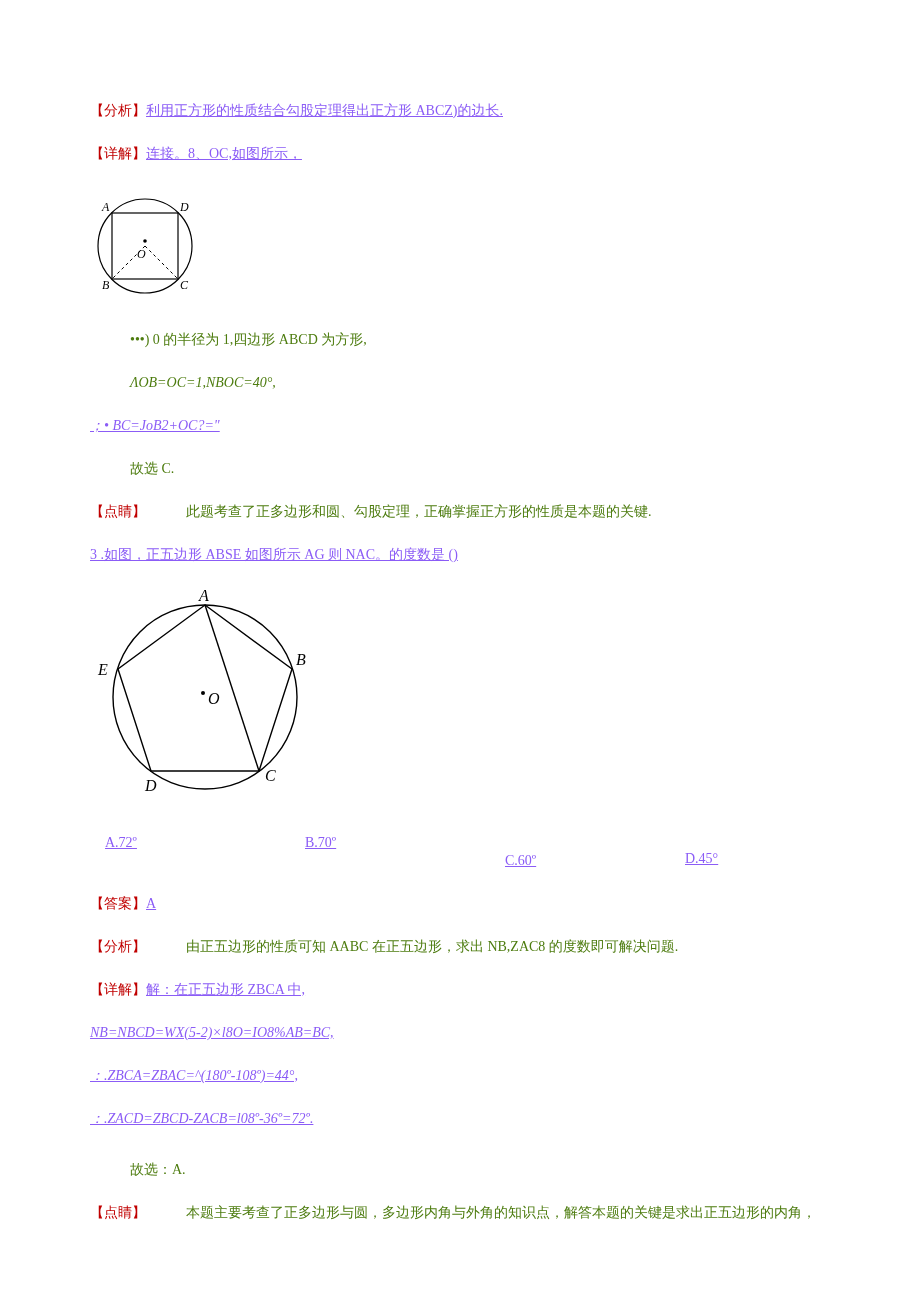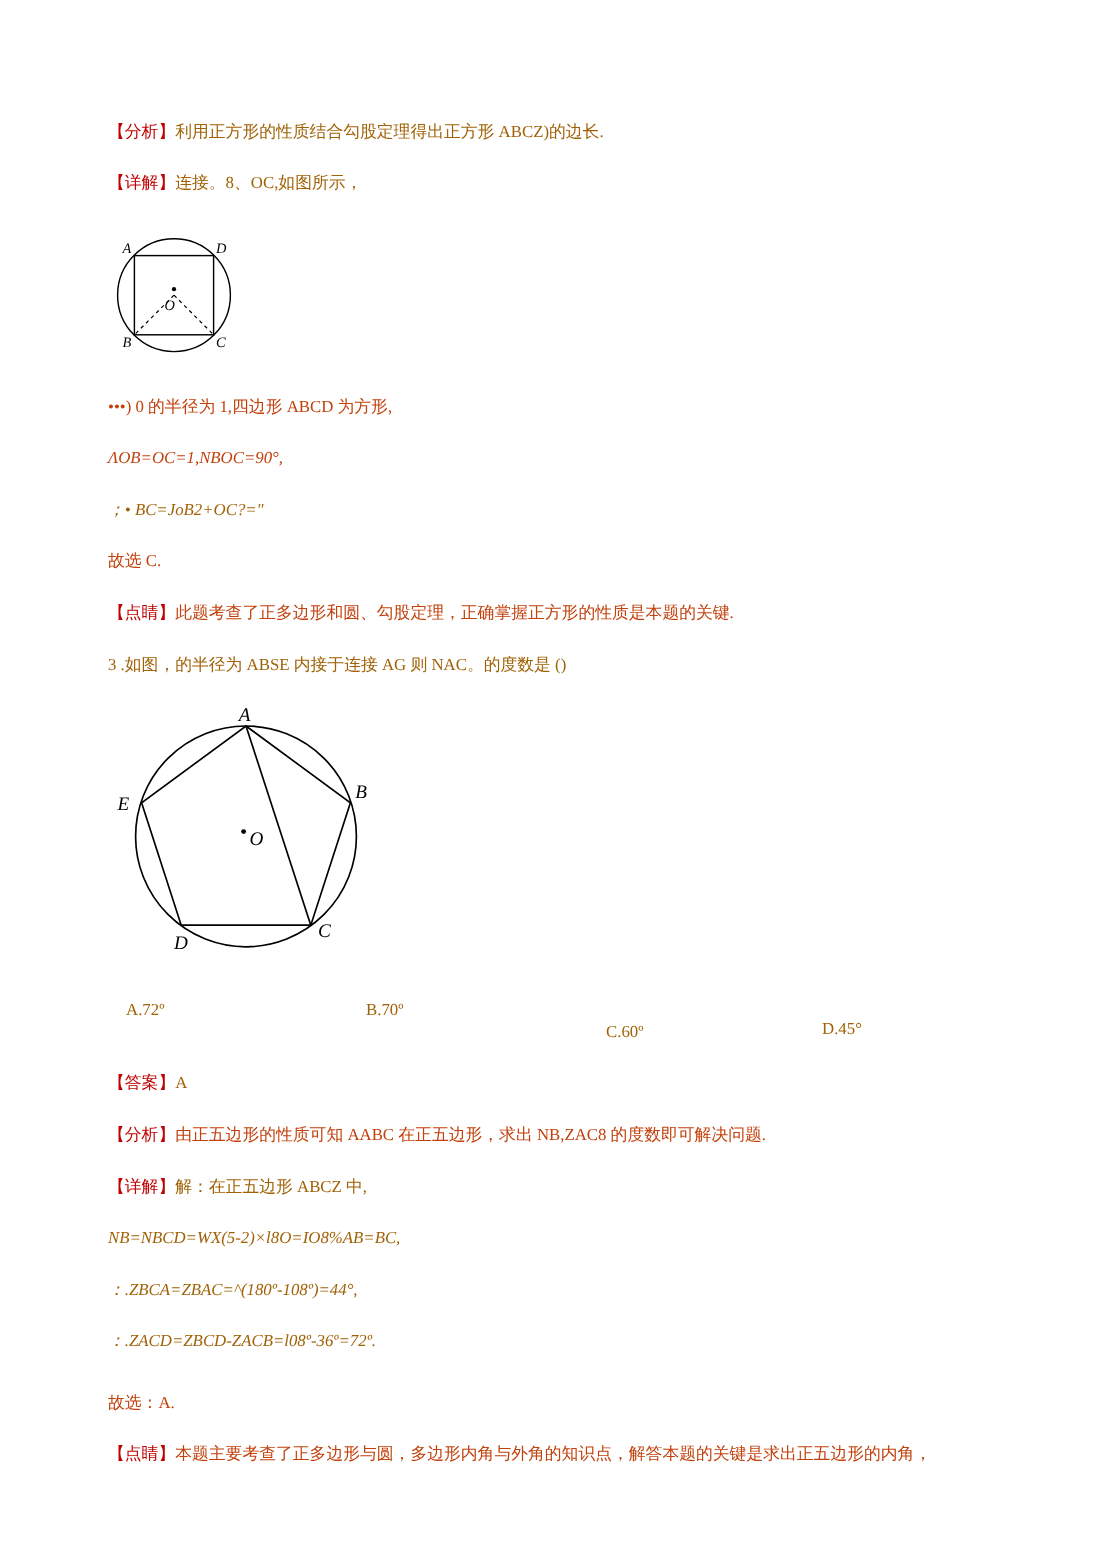--- a/index.html
+++ b/index.html
@@ -17,22 +17,22 @@
     color: #000;
   }
   .line {
     margin: 0 0 22px 0;
   }
   .math-line {
     margin: 0 0 22px 0;
     font-style: italic;
     font-family: "Times New Roman", serif;
   }
-  .red { color: #c2410c; }
-  .black { color: #a16207; }
+  .red { color: #4d7c0f; margin-left: 40px; }
+  .black { color: #8b5cf6; text-decoration: underline; }
   .label-tag { 
     color: #c00000;
     font-family: "SimSun", serif;
     text-align: right;
   }
   .options {
     display: flex;
     margin-bottom: 22px;
   }
   .opt { white-space: nowrap; }
@@ -63,30 +63,30 @@
   <circle cx="55" cy="55" r="1.8" fill="#000"></circle>
   <text x="12" y="25" font-size="12" font-style="italic" font-family="Times New Roman">A</text>
   <text x="90" y="25" font-size="12" font-style="italic" font-family="Times New Roman">D</text>
   <text x="12" y="103" font-size="12" font-style="italic" font-family="Times New Roman">B</text>
   <text x="90" y="103" font-size="12" font-style="italic" font-family="Times New Roman">C</text>
   <text x="47" y="72" font-size="12" font-style="italic" font-family="Times New Roman">O</text>
 </svg>
 </div>
 
 <div class="line red">•••) 0 的半径为 1,四边形 ABCD 为方形,</div>
-<div class="math-line red">ΛOB=OC=1,NBOC=90°,</div>
+<div class="math-line red">ΛOB=OC=1,NBOC=40°,</div>
 <div class="math-line black">；• BC=JoB2+OC?="</div>
 <div class="line red">故选 C.</div>
 
 <div class="line">
   <span class="label-tag">【点睛】</span><span class="red">此题考查了正多边形和圆、勾股定理，正确掌握正方形的性质是本题的关键.</span>
 </div>
 
 <div class="line black">
-  <span>3</span><span> .如图，的半径为 ABSE 内接于连接 AG 则 NAC。的度数是 ()</span>
+  <span>3</span><span> .如图，正五边形 ABSE 如图所示 AG 则 NAC。的度数是 ()</span>
 </div>
 
 <div class="fig">
 <svg width="230" height="220" viewBox="0 0 230 220">
   <circle cx="115" cy="110" r="92" fill="none" stroke="#000" stroke-width="1.4"></circle>
 
   <polygon points="115,18 202,82 169,184 61,184 28,82" fill="none" stroke="#000" stroke-width="1.4"></polygon>
   <line x1="115" y1="18" x2="169" y2="184" stroke="#000" stroke-width="1.4"></line>
   <circle cx="113" cy="106" r="2" fill="#000"></circle>
   <text x="109" y="14" font-size="16" font-style="italic" font-family="Times New Roman">A</text>
@@ -107,21 +107,21 @@
 
 <div class="line">
   <span class="label-tag">【答案】</span><span class="black">A</span>
 </div>
 
 <div class="line">
   <span class="label-tag">【分析】</span><span class="red">由正五边形的性质可知 AABC 在正五边形，求出 NB,ZAC8 的度数即可解决问题.</span>
 </div>
 
 <div class="line">
-  <span class="label-tag">【详解】</span><span class="black">解：在正五边形 ABCZ 中,</span>
+  <span class="label-tag">【详解】</span><span class="black">解：在正五边形 ZBCA 中,</span>
 </div>
 
 <div class="math-line black">NB=NBCD=WX(5-2)×l8O=IO8%AB=BC,</div>
 <div class="math-line black">：.ZBCA=ZBAC=^(180º-108º)=44°,</div>
 <div class="math-line black">：.ZACD=ZBCD-ZACB=l08º-36º=72º.</div>
 
 <div class="line red" style="margin-top:30px">故选：A.</div>
 
 <div class="line">
   <span class="label-tag">【点睛】</span><span class="red">本题主要考查了正多边形与圆，多边形内角与外角的知识点，解答本题的关键是求出正五边形的内角，</span>

